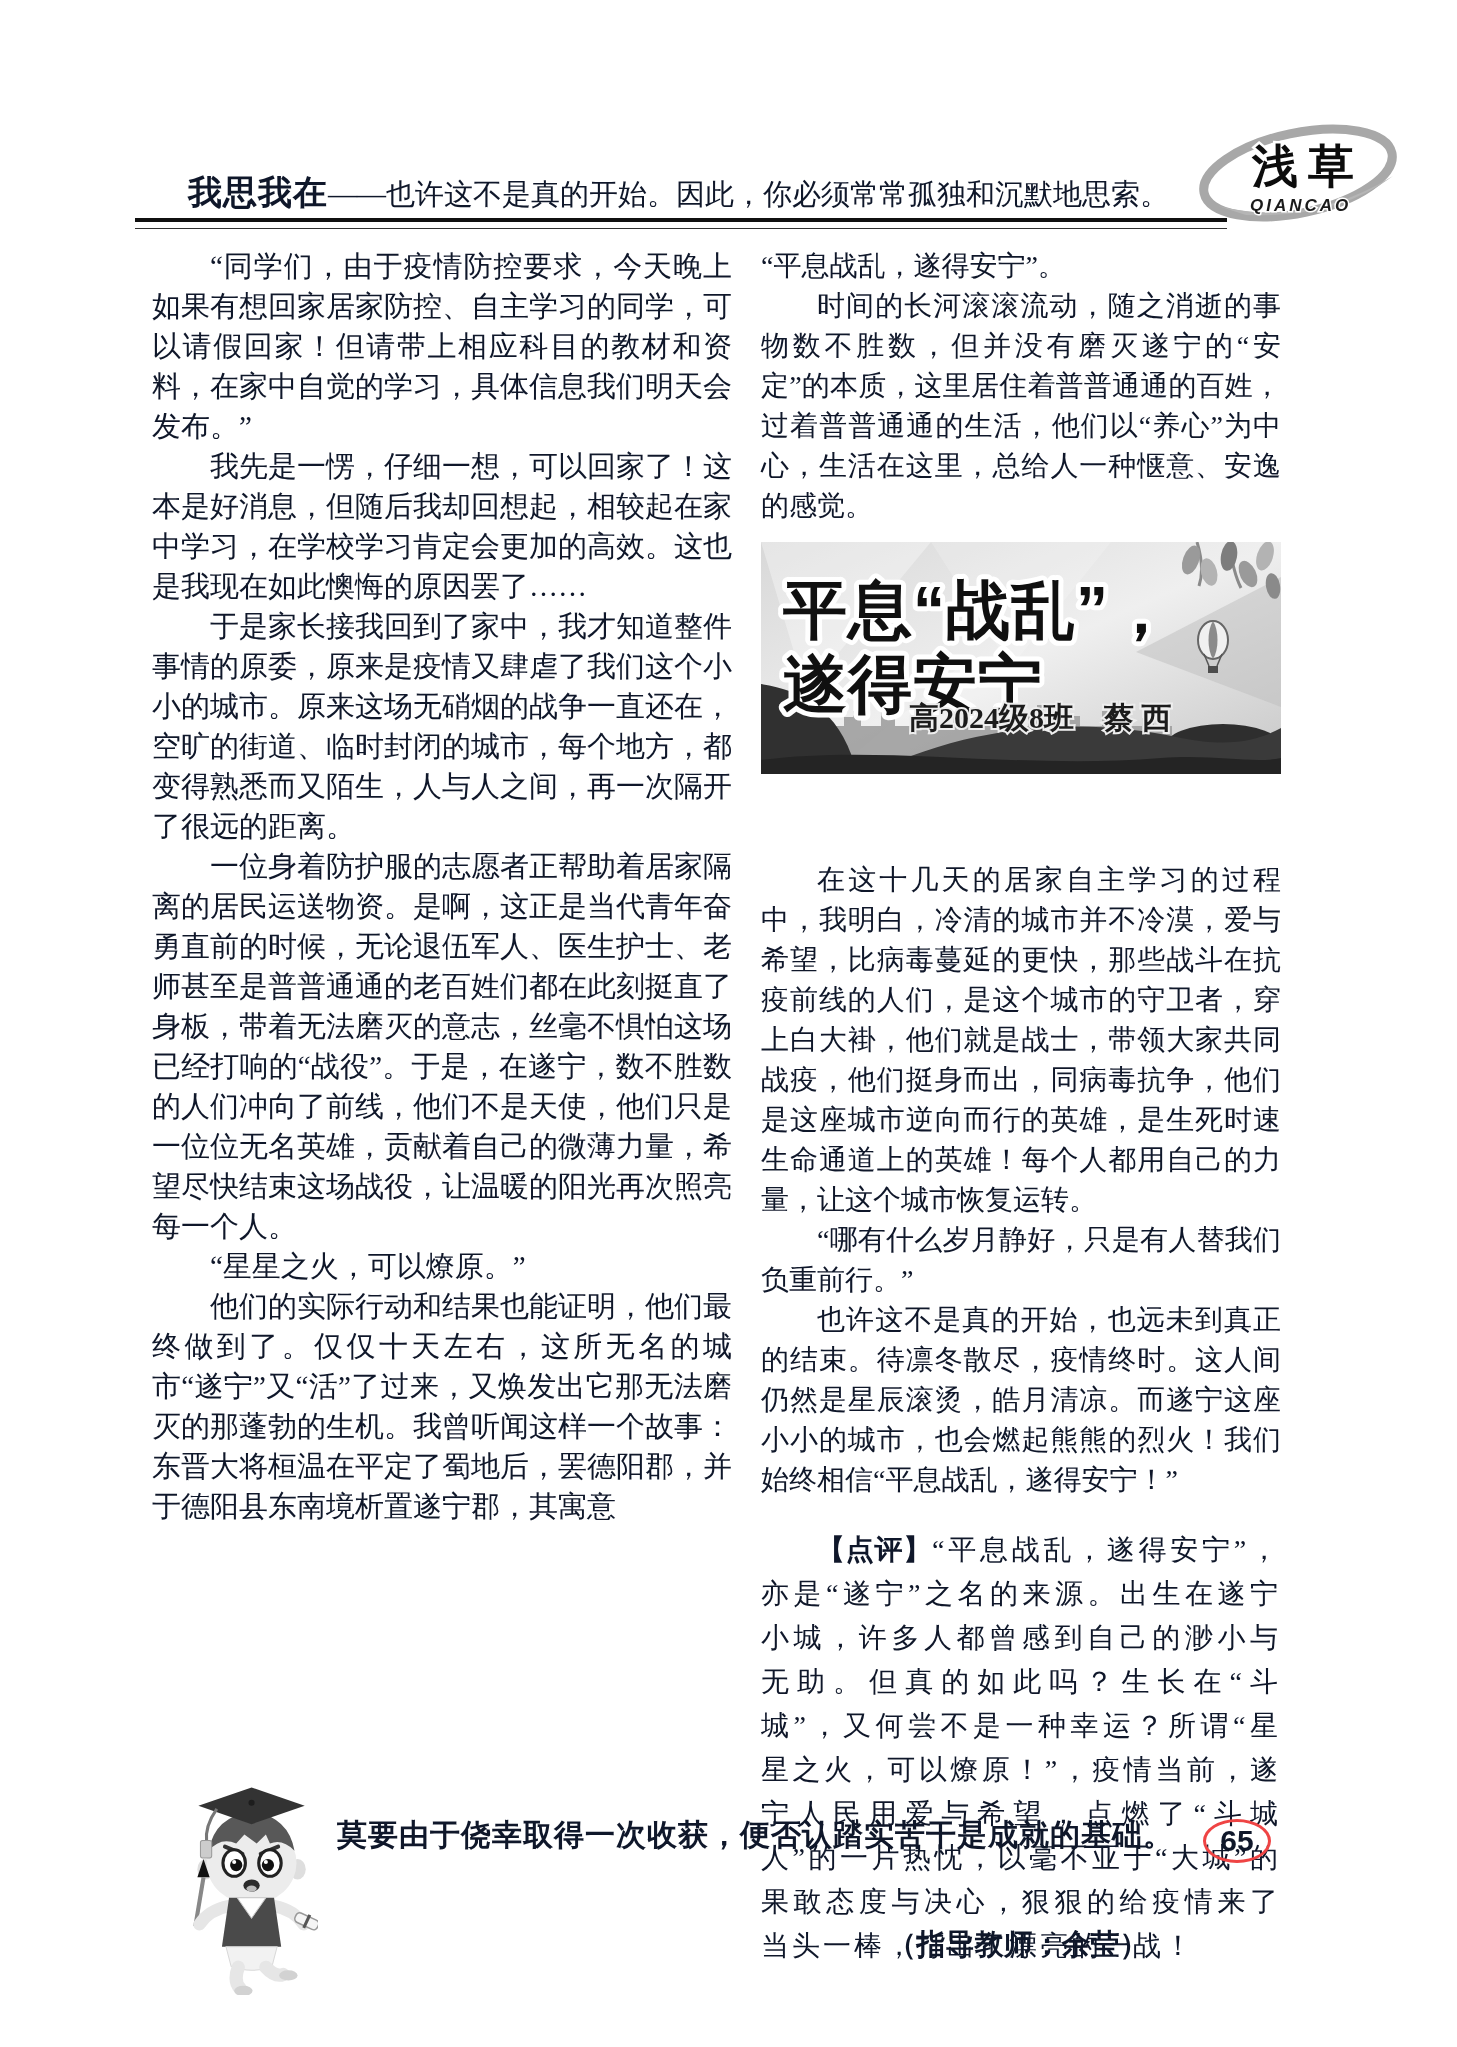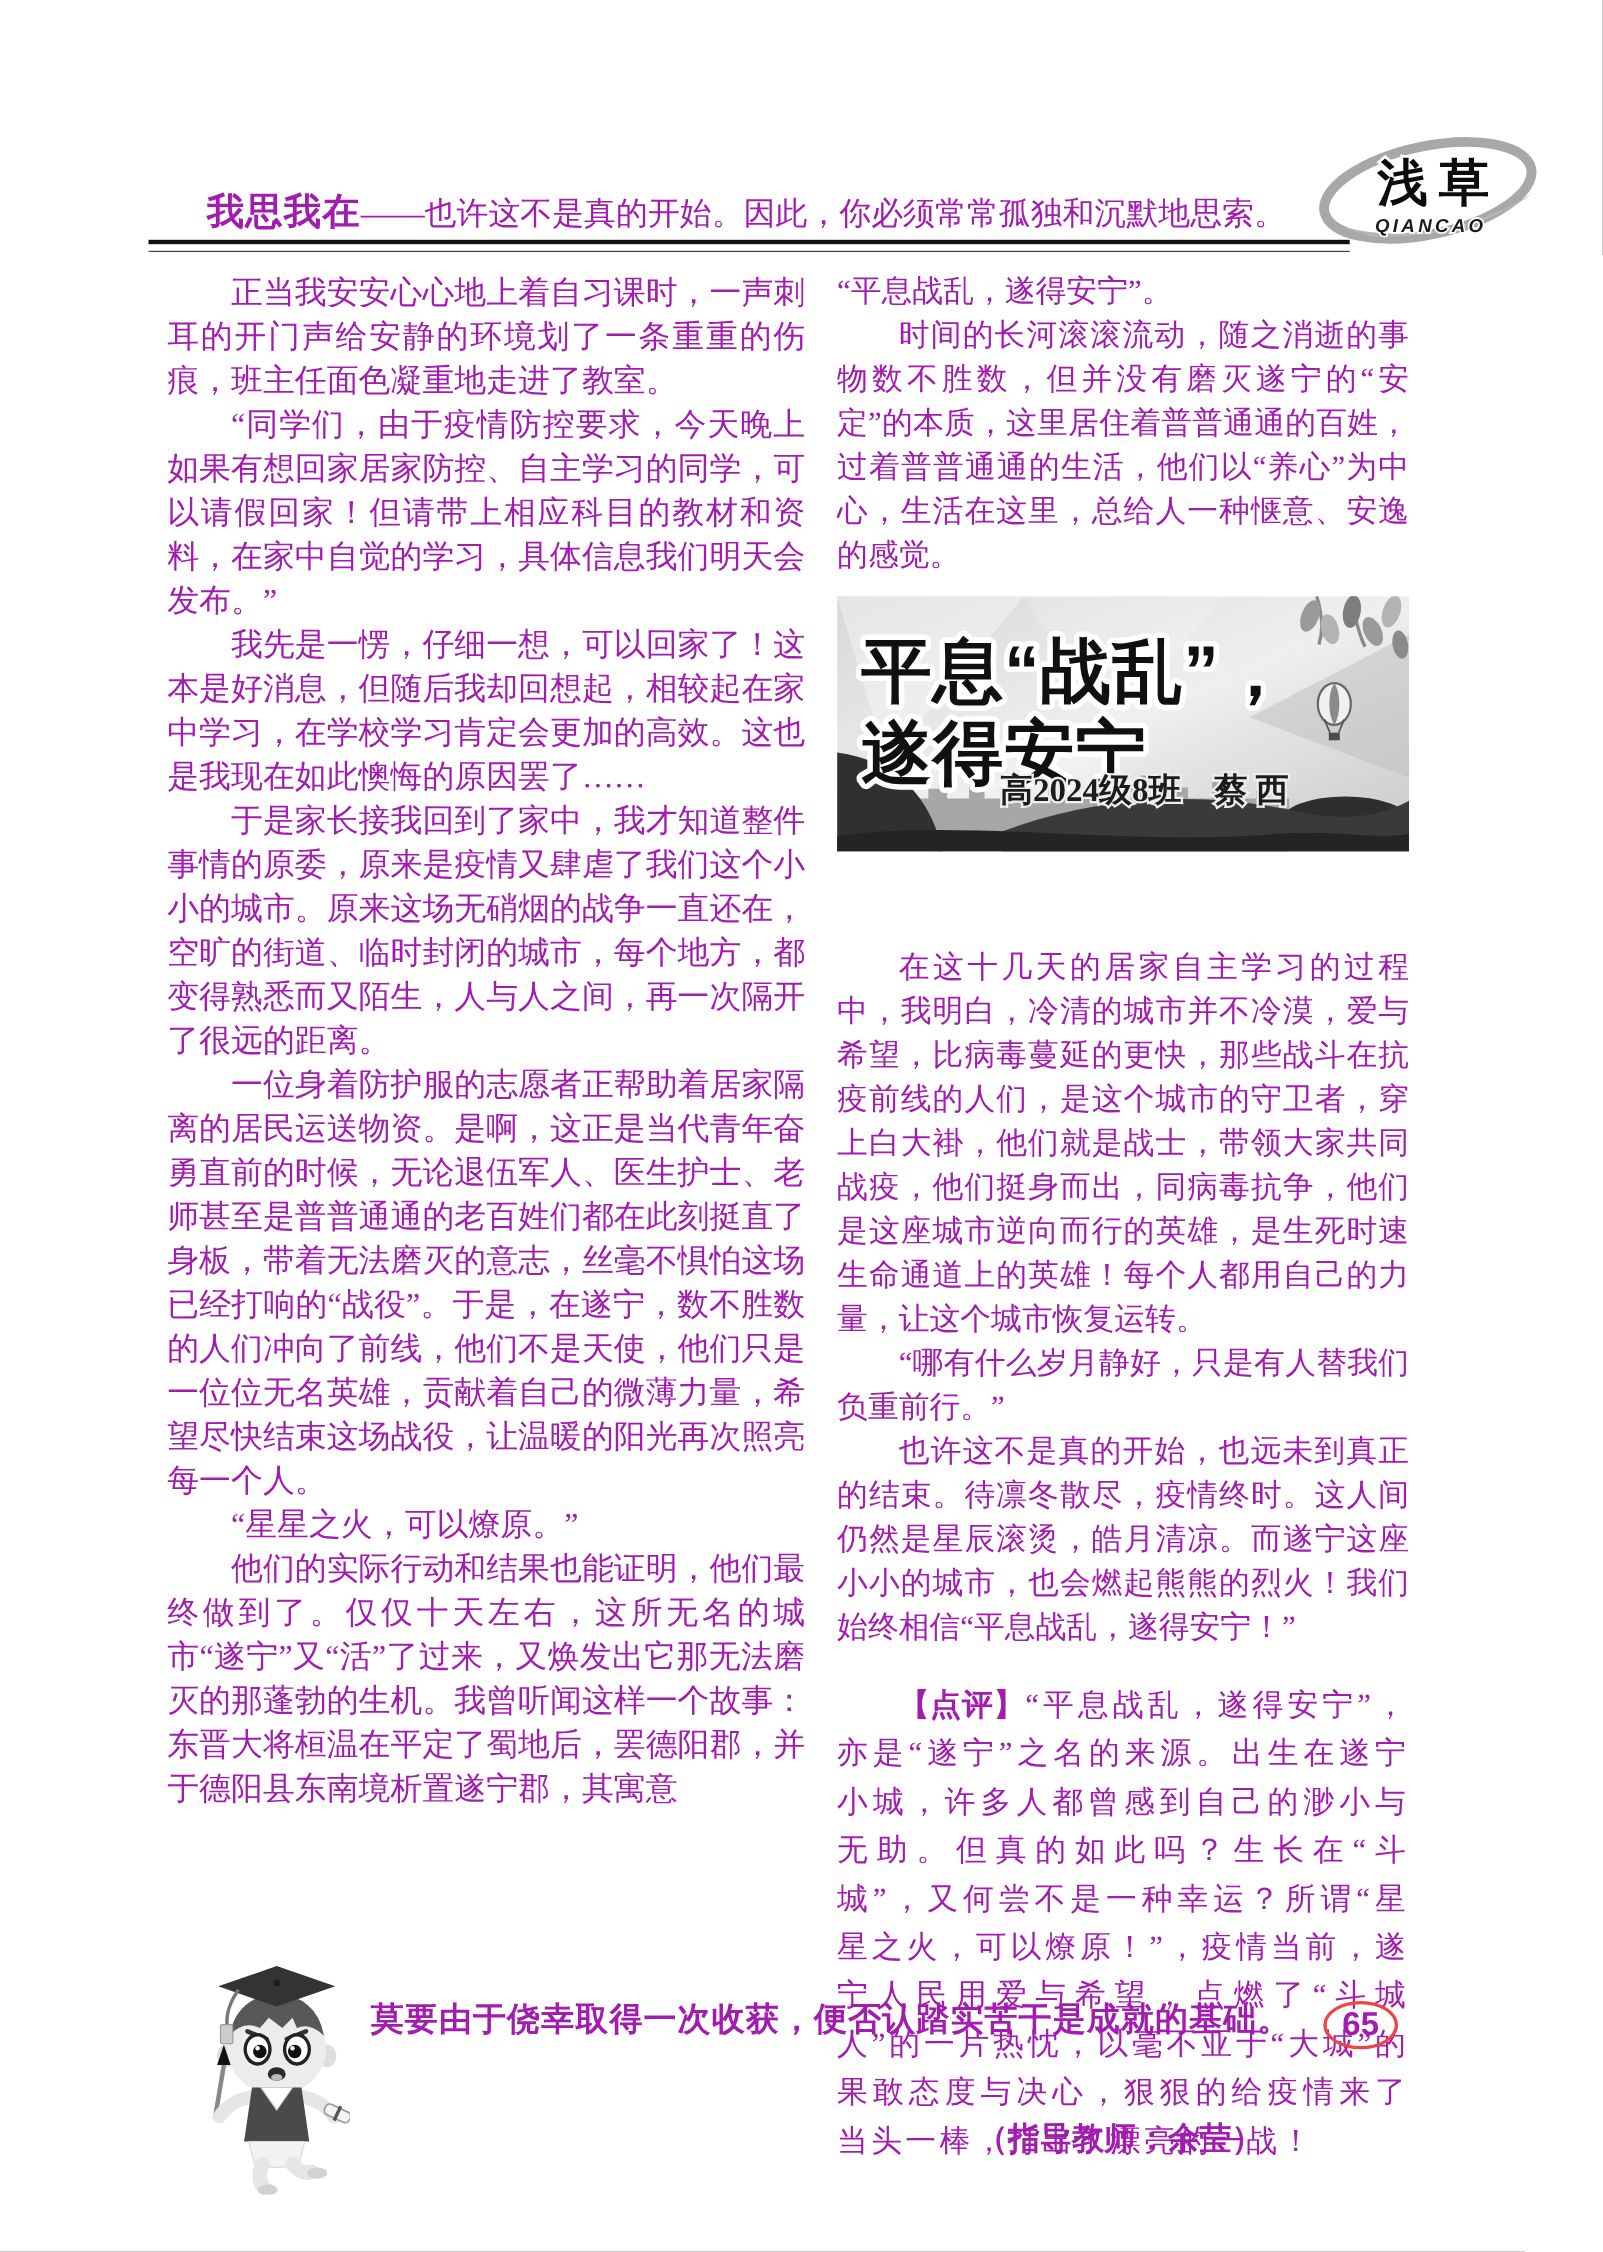--- a/index.html
+++ b/index.html
@@ -1,17 +1,17 @@
 <!DOCTYPE html>
 <html><head>
 <meta charset="utf-8">
 <style>
   html,body{margin:0;padding:0;background:#888;}
   .page{position:relative;width:1457px;height:2047px;background:#ffffff;
-        font-family:"Liberation Serif",serif;color:#a21caf;overflow:hidden;margin:0 auto;text-decoration:underline;}
+        font-family:"Liberation Serif",serif;color:#0f172a;overflow:hidden;margin:0 auto;text-decoration:underline;}
 
   
   .header-slogan{position:absolute;left:188px;top:170px;white-space:nowrap;
                  display:flex;align-items:baseline;}
   .header-slogan .bold-part{font-family:"Liberation Sans",sans-serif;font-weight:bold;
                  font-size:34px;letter-spacing:1px;}
   .header-slogan .rest-part{font-size:29px;letter-spacing:0px;}
   .header-rule{position:absolute;left:135px;top:218px;width:1092px;height:6px;
                border-top:4px solid #101010;border-bottom:1px solid #303030;}
   .logo{position:absolute;left:1188px;top:118px;width:222px;height:108px;}
@@ -63,21 +63,20 @@
           <ellipse cx="110" cy="55" rx="96" ry="40" fill="none" stroke="#a8a8a8" stroke-width="9"></ellipse>
         </g>
         <path d="M30,88 Q120,110 205,58 Q150,100 58,97 Z" fill="#b5b5b5"></path>
       </g>
       <text x="64" y="64" font-family="Liberation Serif, serif" font-size="46" font-weight="bold" fill="#0c0c0c" stroke="#ffffff" stroke-width="5" paint-order="stroke" letter-spacing="10">浅草</text>
       <text x="62" y="93" font-family="Liberation Sans, sans-serif" font-size="17" font-weight="bold" font-style="italic" fill="#1a1a1a" stroke="#ffffff" stroke-width="3" paint-order="stroke" letter-spacing="3">QIANCAO</text>
     </svg>
   </div>
 
   <div class="col col-left">
-    <p>正当我安安心心地上着自习课时，一声刺耳的开门声给安静的环境划了一条重重的伤痕，班主任面色凝重地走进了教室。</p>
     <p>“同学们，由于疫情防控要求，今天晚上如果有想回家居家防控、自主学习的同学，可以请假回家！但请带上相应科目的教材和资料，在家中自觉的学习，具体信息我们明天会发布。”</p>
     <p>我先是一愣，仔细一想，可以回家了！这本是好消息，但随后我却回想起，相较起在家中学习，在学校学习肯定会更加的高效。这也是我现在如此懊悔的原因罢了……</p>
     <p>于是家长接我回到了家中，我才知道整件事情的原委，原来是疫情又肆虐了我们这个小小的城市。原来这场无硝烟的战争一直还在，空旷的街道、临时封闭的城市，每个地方，都变得熟悉而又陌生，人与人之间，再一次隔开了很远的距离。</p>
     <p>一位身着防护服的志愿者正帮助着居家隔离的居民运送物资。是啊，这正是当代青年奋勇直前的时候，无论退伍军人、医生护士、老师甚至是普普通通的老百姓们都在此刻挺直了身板，带着无法磨灭的意志，丝毫不惧怕这场已经打响的“战役”。于是，在遂宁，数不胜数的人们冲向了前线，他们不是天使，他们只是一位位无名英雄，贡献着自己的微薄力量，希望尽快结束这场战役，让温暖的阳光再次照亮每一个人。</p>
     <p>“星星之火，可以燎原。”</p>
     <p>他们的实际行动和结果也能证明，他们最终做到了。仅仅十天左右，这所无名的城市“遂宁”又“活”了过来，又焕发出它那无法磨灭的那蓬勃的生机。我曾听闻这样一个故事：东晋大将桓温在平定了蜀地后，罢德阳郡，并于德阳县东南境析置遂宁郡，其寓意</p>
   </div>
 
   <div class="col col-right">
     <p class="no-indent">“平息战乱，遂得安宁”。</p>

